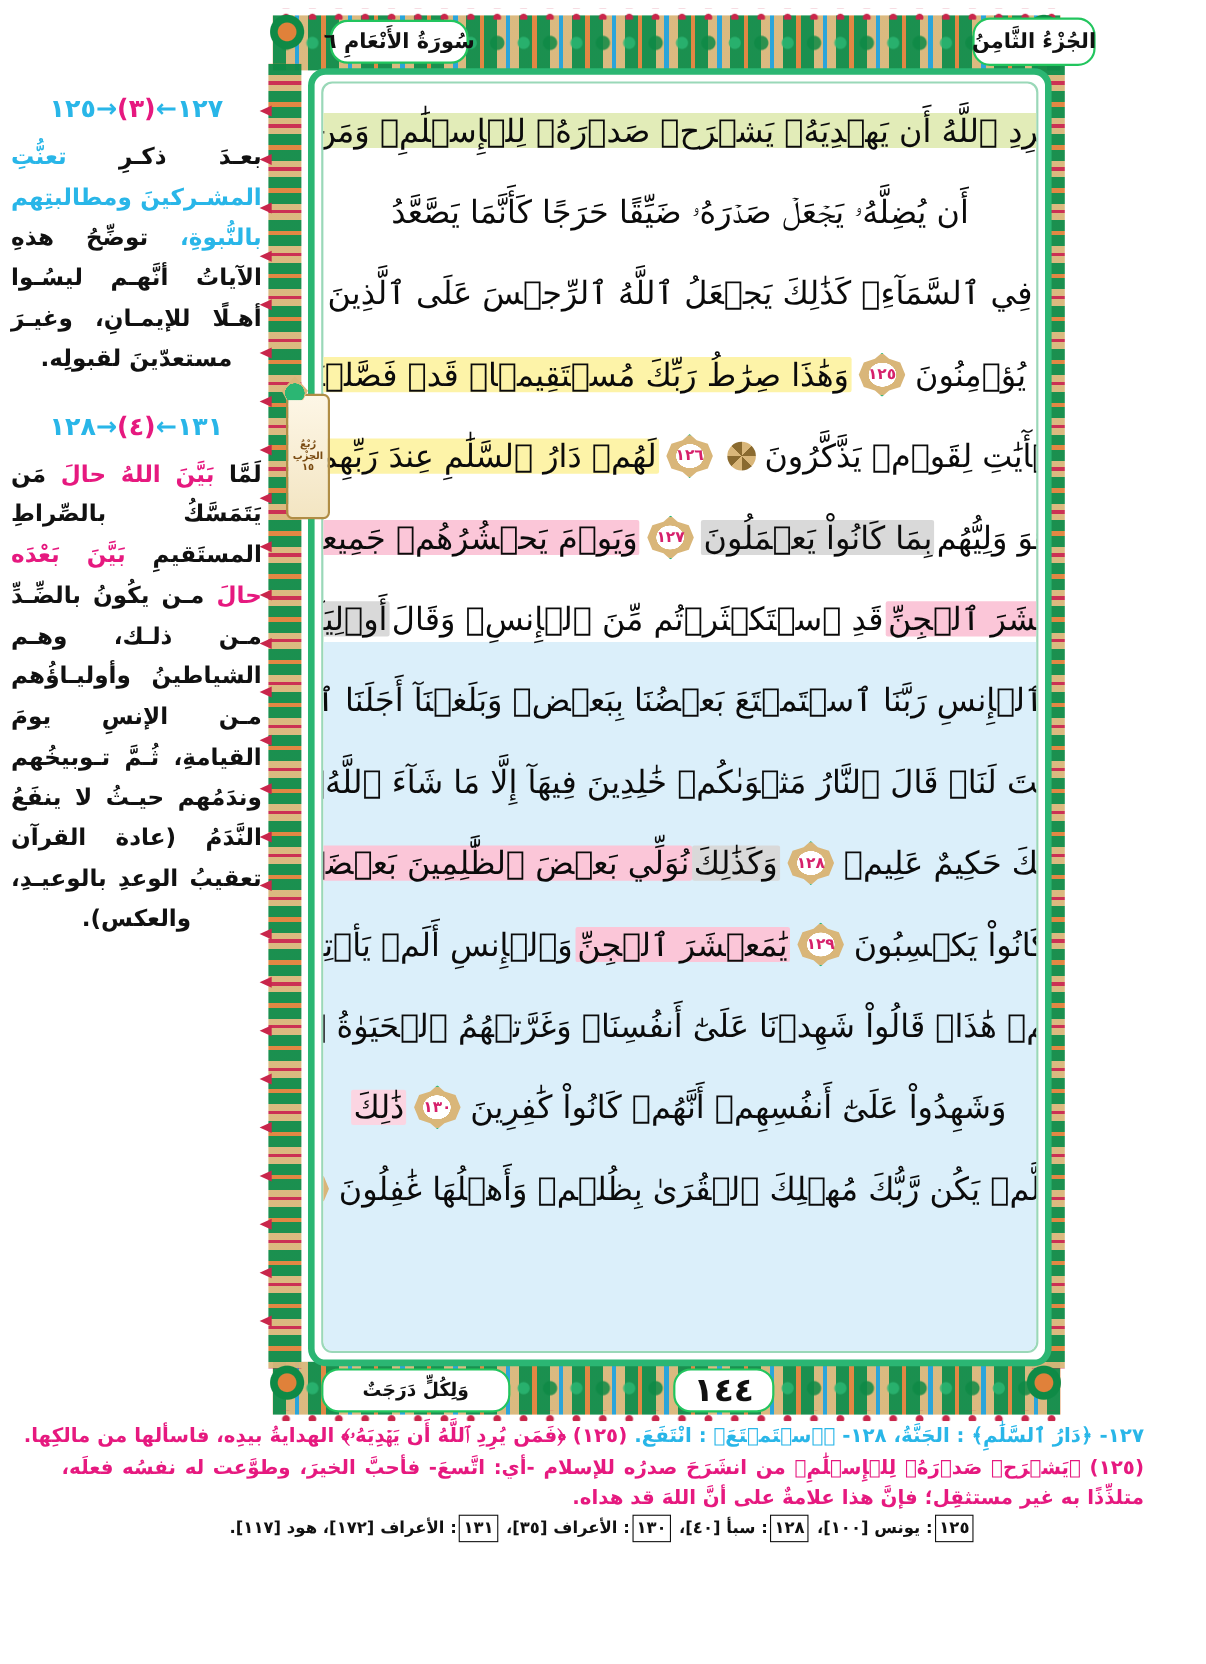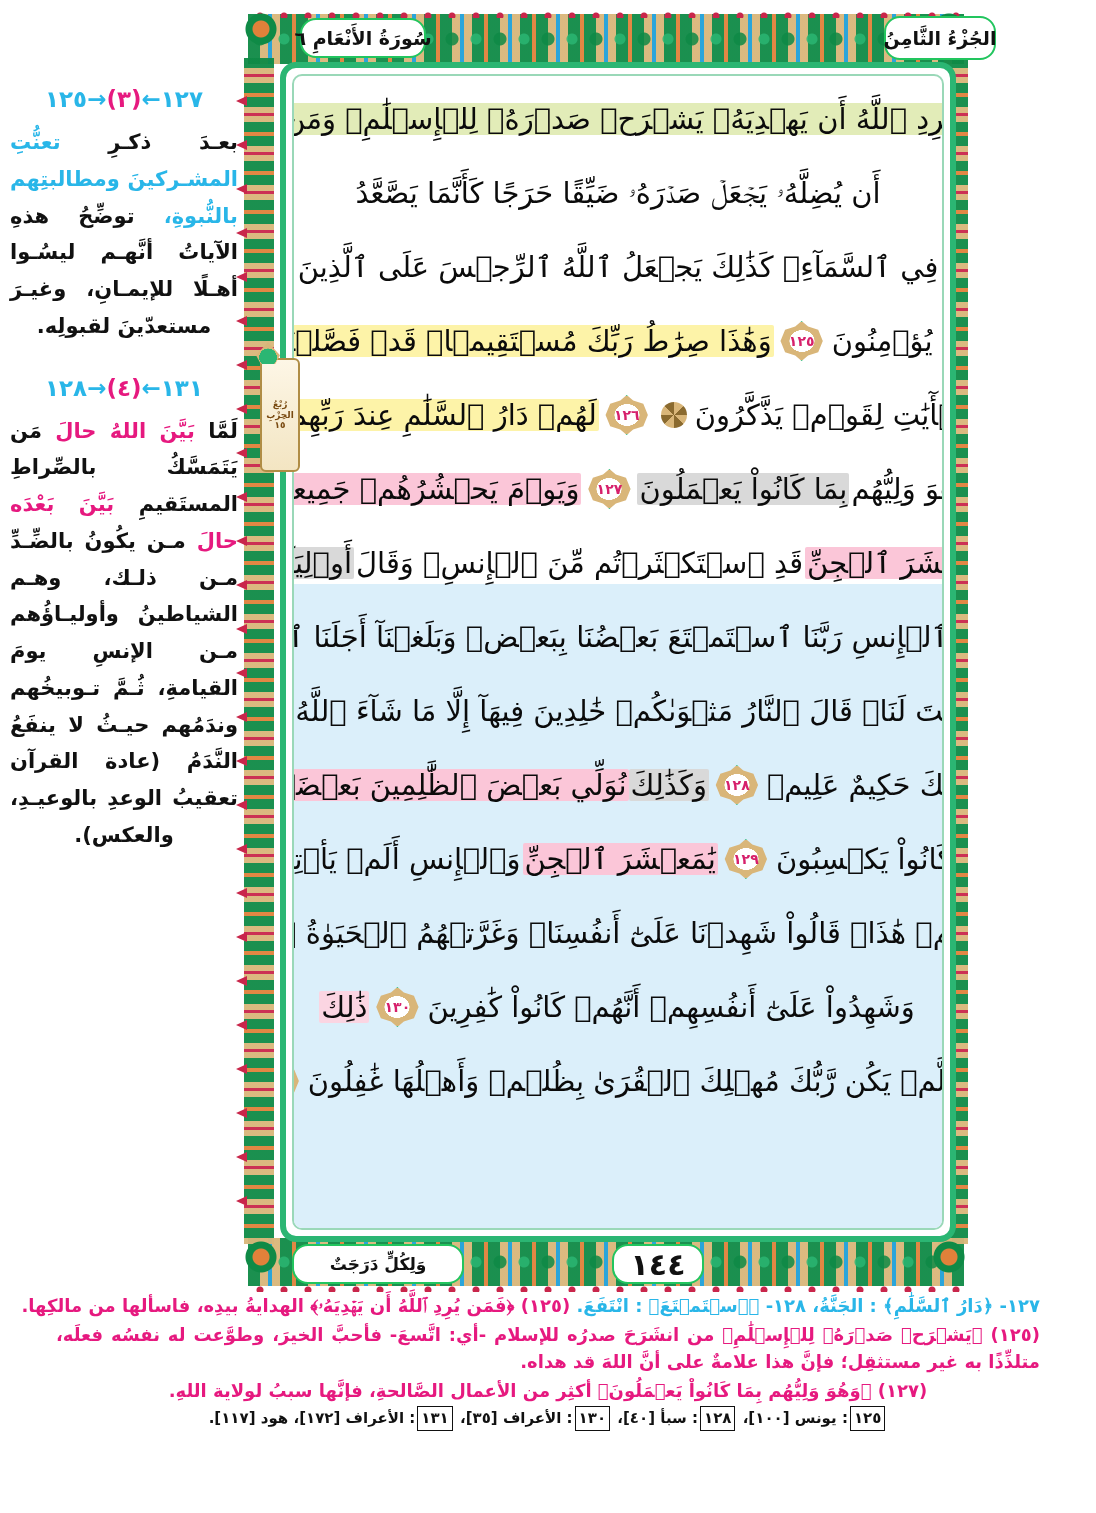--- a/index.html
+++ b/index.html
@@ -378,17 +378,16 @@
   <div class="cartouche" id="catch-cart">
     <span>وَلِكُلٍّ دَرَجَتٌ</span>
   </div>
   <div class="cartouche" id="page-cart">
     <span>١٤٤</span>
   </div>
 
   <div class="footnotes" id="footnotes">
       <div class="fn-line fn-1"><span class="blue">١٢٧- ﴿دَارُ ٱلسَّلَٰمِ﴾ : الجَنَّةُ، ١٢٨- ﴿ٱسۡتَمۡتَعَ﴾ : انْتَفَعَ.</span><span> (١٢٥) ﴿فَمَن يُرِدِ ٱللَّهُ أَن يَهۡدِيَهُۥ﴾ الهدايةُ بيدِه، فاسألها من مالكِها.</span></div>
       <div class="fn-line fn-2">(١٢٥) ﴿يَشۡرَحۡ صَدۡرَهُۥ لِلۡإِسۡلَٰمِ﴾ من انشَرَحَ صدرُه للإسلام -أي: اتَّسعَ- فأحبَّ الخيرَ، وطوَّعت له نفسُه فعلَه، متلذِّذًا به غير مستثقِل؛ فإنَّ هذا علامةٌ على أنَّ اللهَ قد هداه.</div>
-      <div class="fn-line fn-3">(١٢٧) ﴿وَهُوَ وَلِيُّهُم بِمَا كَانُواْ يَعۡمَلُونَ﴾ أكثِر من الأعمال الصَّالحةِ، فإنَّها سببُ لولاية اللهِ.</div>
       <div class="fn-line fn-4"><span class="boxed">١٢٥</span><span>: يونس [١٠٠]، </span><span class="boxed">١٢٨</span><span>: سبأ [٤٠]، </span><span class="boxed">١٣٠</span><span>: الأعراف [٣٥]، </span><span class="boxed">١٣١</span><span>: الأعراف [١٧٢]، هود [١١٧].</span></div>
     </div>
 
 </div>
 
 </body></html>

